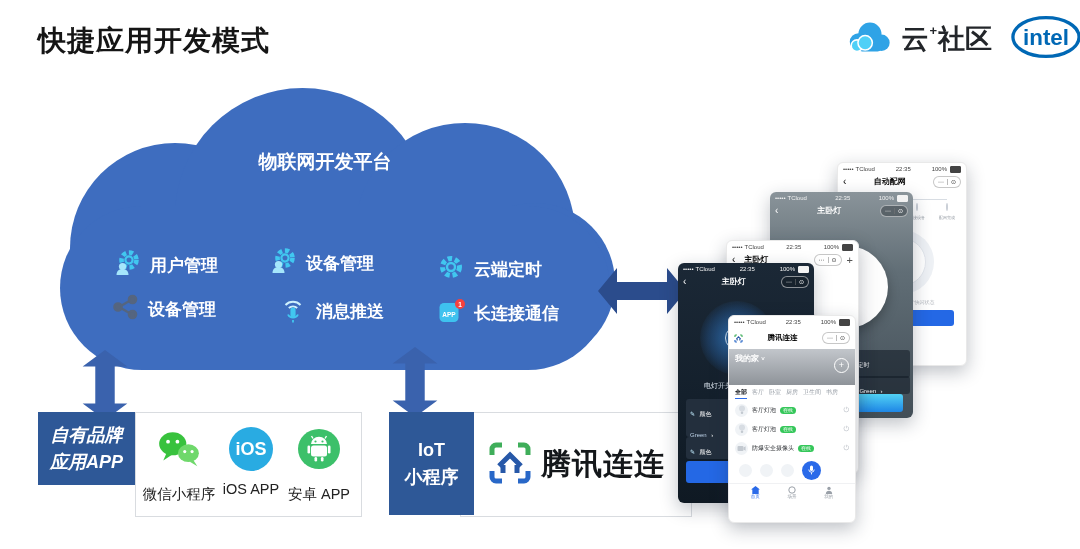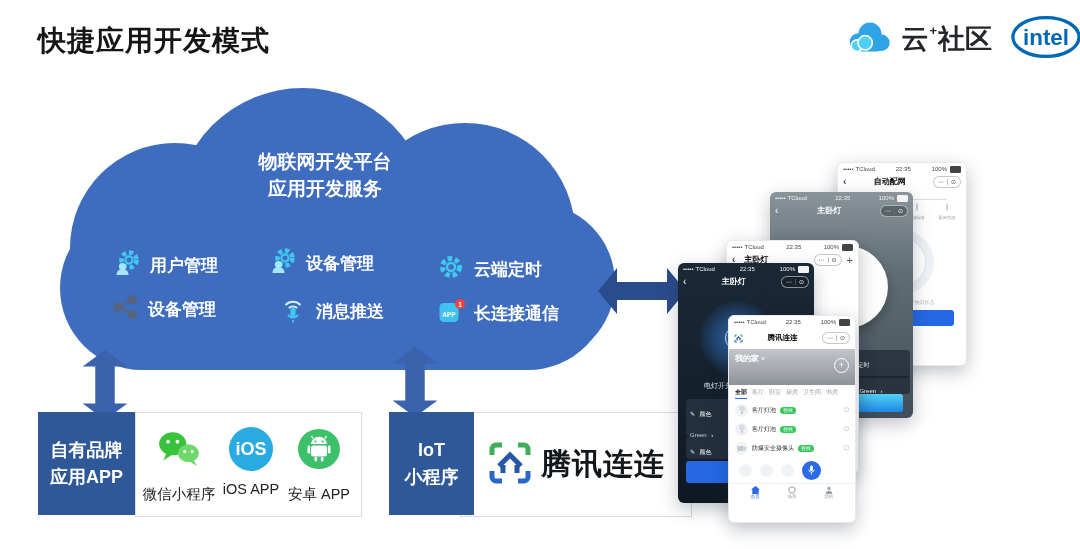--- a/index.html
+++ b/index.html
@@ -120,21 +120,20 @@
   <div class="abs cloud">
     <div class="blob" style="left:15px;top:55px;width:210px;height:210px;"></div>
     <div class="blob" style="left:120px;top:0;width:255px;height:255px;"></div>
     <div class="blob" style="left:300px;top:35px;width:220px;height:220px;"></div>
     <div class="blob" style="left:400px;top:115px;width:160px;height:160px;"></div>
     <div class="base" style="left:5px;top:118px;width:550px;height:164px;"></div>
   </div>
 
   <div class="abs cloud-title">
     <div>物联网开发平台</div>
-    <div>应用开发服务</div>
   </div>
 
   <div class="abs feature" style="left:112px;top:248px;align-items:center;">
     <span class="fi">
       <svg width="30" height="30" viewBox="0 0 30 30">
         <circle cx="17" cy="12" r="7.5" fill="none" stroke="#41C7F0" stroke-width="4.6" stroke-dasharray="4.2 2.8"></circle>
         <circle cx="17" cy="12" r="3.6" fill="none" stroke="#41C7F0" stroke-width="2.2"></circle>
         <circle cx="10.5" cy="18.5" r="3.6" fill="#A5E6FB"></circle>
         <path d="M4.5 27c0-4 2.6-6 6-6s6 2 6 6z" fill="#A5E6FB"></path>
       </svg>
@@ -213,21 +212,21 @@
     <svg width="46" height="70" viewBox="0 0 46 72">
       <polygon points="23,0 46,17 33,17 33,55 46,55 23,72 0,55 13,55 13,17 0,17" fill="#3A62AD"></polygon>
     </svg>
   </div>
   <div class="abs arrow" style="left:598px;top:268px;">
     <svg width="88" height="46" viewBox="0 0 88 46">
       <polygon points="0,23 19,0 19,14 69,14 69,0 88,23 69,46 69,32 19,32 19,46" fill="#2B4C8C"></polygon>
     </svg>
   </div>
 
-  <div class="abs bluebox" style="left:38px;top:412px;width:97px;height:103px;">
+  <div class="abs bluebox" style="left:38px;top:412px;width:97px;height:73px;font-style:italic;">
     <div>自有品牌</div>
     <div>应用APP</div>
   </div>
   <div class="abs whitebox" style="left:135px;top:412px;width:225px;height:103px;">
     <div class="appcol" style="left:8px;">
       <span>
         <svg width="46" height="44" viewBox="0 0 44 40">
           <ellipse cx="16" cy="15" rx="13" ry="11" fill="#38C23D"></ellipse>
           <polygon points="10,24 7,31 16,25" fill="#38C23D"></polygon>
           <circle cx="11.5" cy="13" r="1.8" fill="#fff"></circle>

